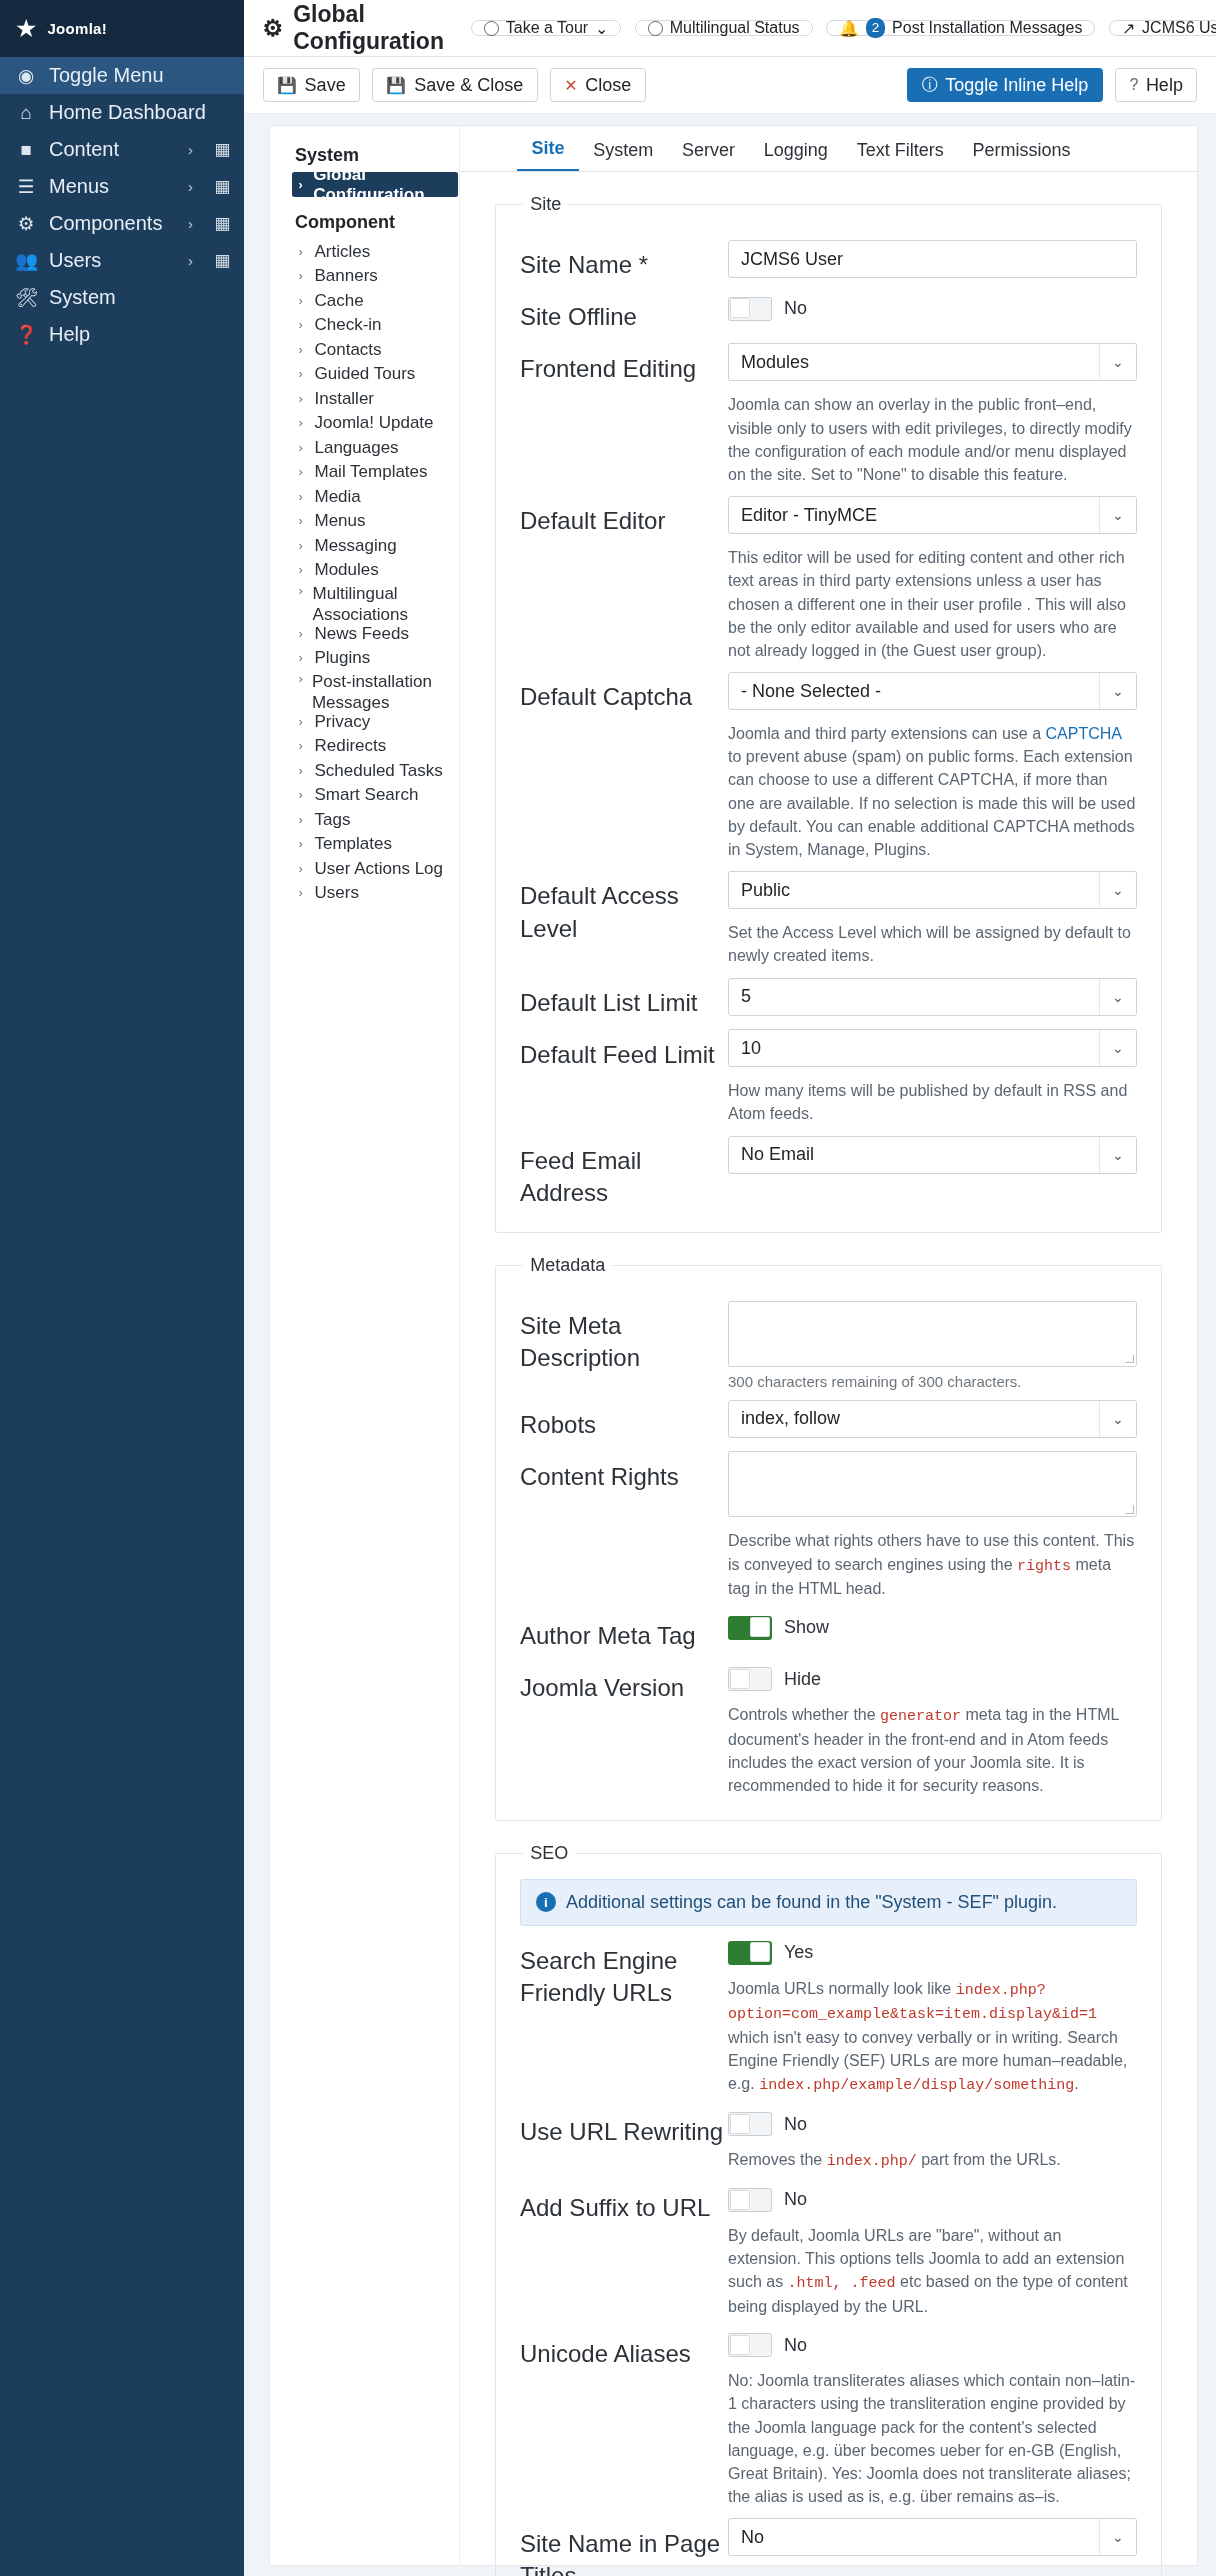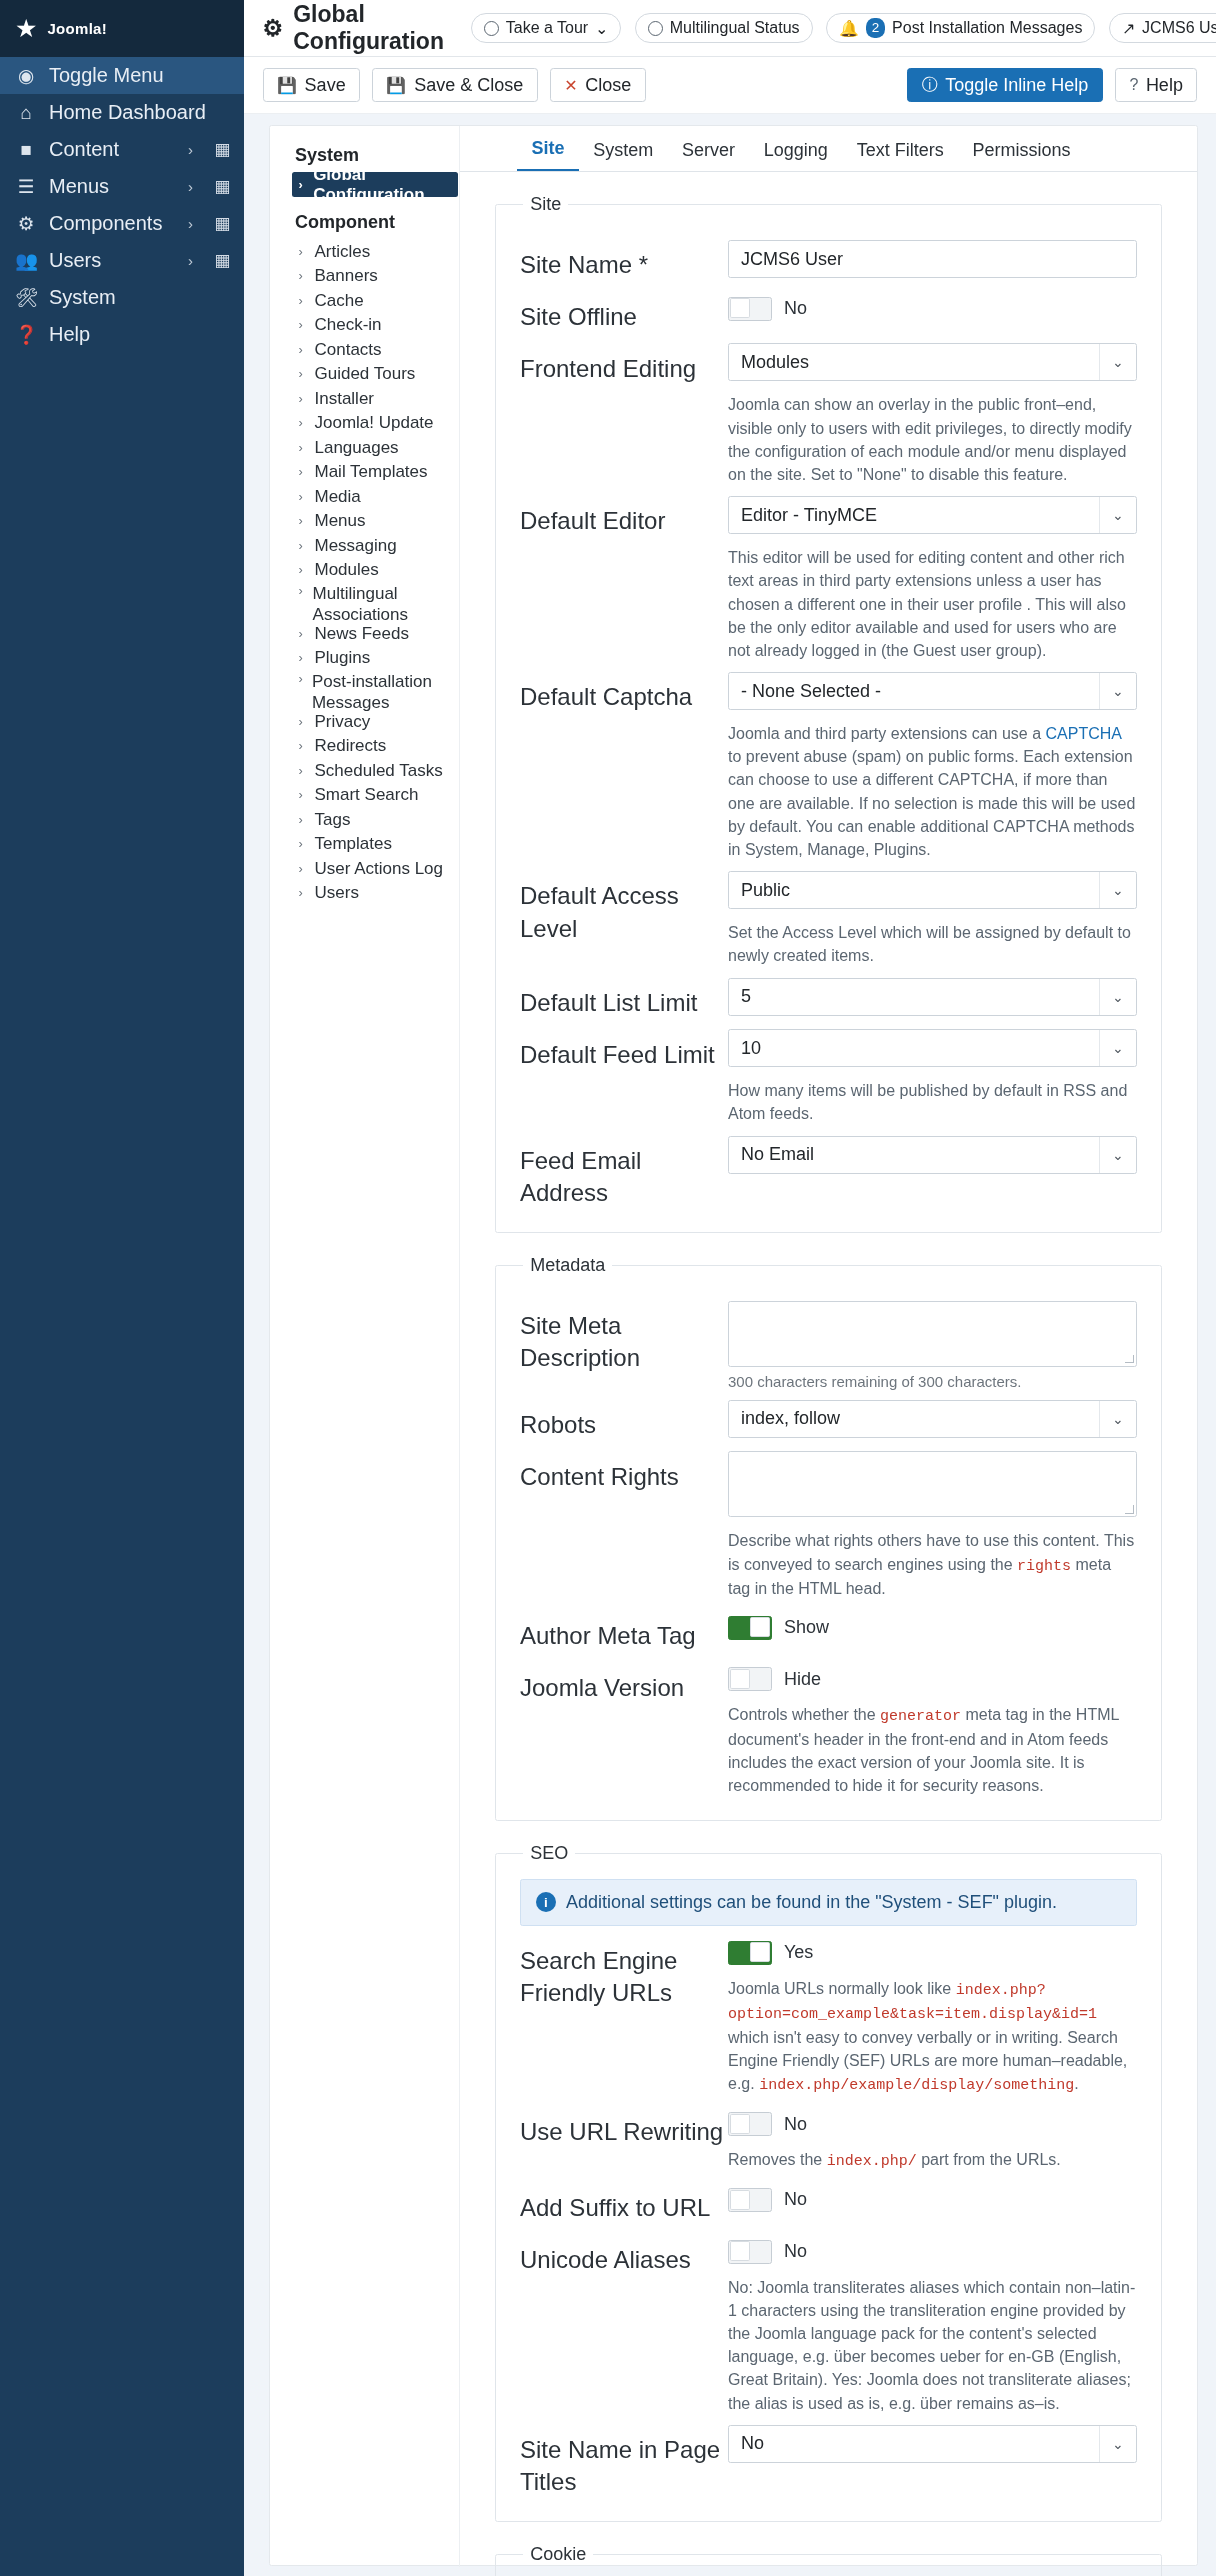--- a/index.html
+++ b/index.html
@@ -39,21 +39,21 @@
     display:flex; align-items:center; padding:0 18.6px; gap:13.5px;
   }
   #topbar .title {
     display:flex; align-items:center; gap:10px;
     font-size:23px; font-weight:bold; color:#22262a;
   }
   #topbar .spacer { flex:1; }
   .pill {
     display:flex; align-items:center; gap:6.8px;
     border:0.8px solid #d3d9df; border-radius:17px;
-    height:30px; padding:0 12px; font-size:16px; color:#22262a;
+    height:16px; padding:0 12px; font-size:16px; color:#22262a;
     background:#fff; white-space:nowrap;
   }
   .pill .badge {
     background:#1a6fb4; color:#fff; border-radius:8.4px;
     font-size:13.5px; padding:0.8px 6px; line-height:1.3;
   }
   .pill .dot {
     width:15px; height:15px; border-radius:50%;
     border:1.7px solid #5b6671; display:inline-block;
   }
@@ -617,20 +617,21 @@
 
       <div class="row">
         <div class="lbl">Add Suffix to URL</div>
         <div class="ctl">
           <div class="switch-wrap">
             <span class="switch">
                 <span class="knob"></span>
               </span>
             <span class="switch-lbl">No</span>
           </div>
+          <div class="help"><span>By default, Joomla URLs are "bare", without an extension. This options tells Joomla to add an extension such as </span><span class="code">.html, .feed</span><span> etc based on the type of content being displayed by the URL.</span></div>
         </div>
       </div>
 
       <div class="row">
         <div class="lbl">Unicode Aliases</div>
         <div class="ctl">
           <div class="switch-wrap">
             <span class="switch">
                 <span class="knob"></span>
               </span>

